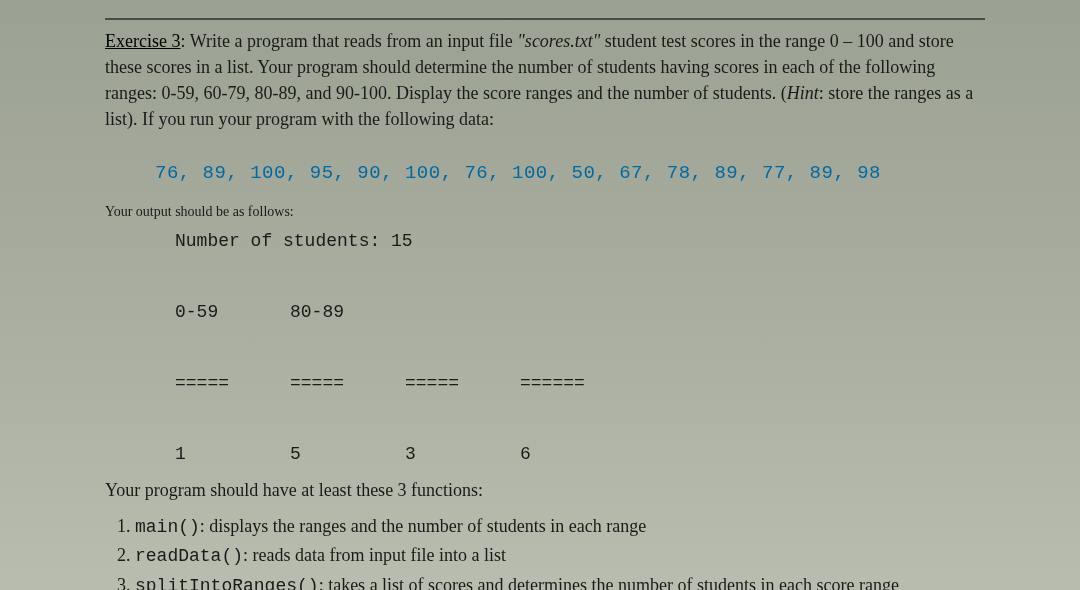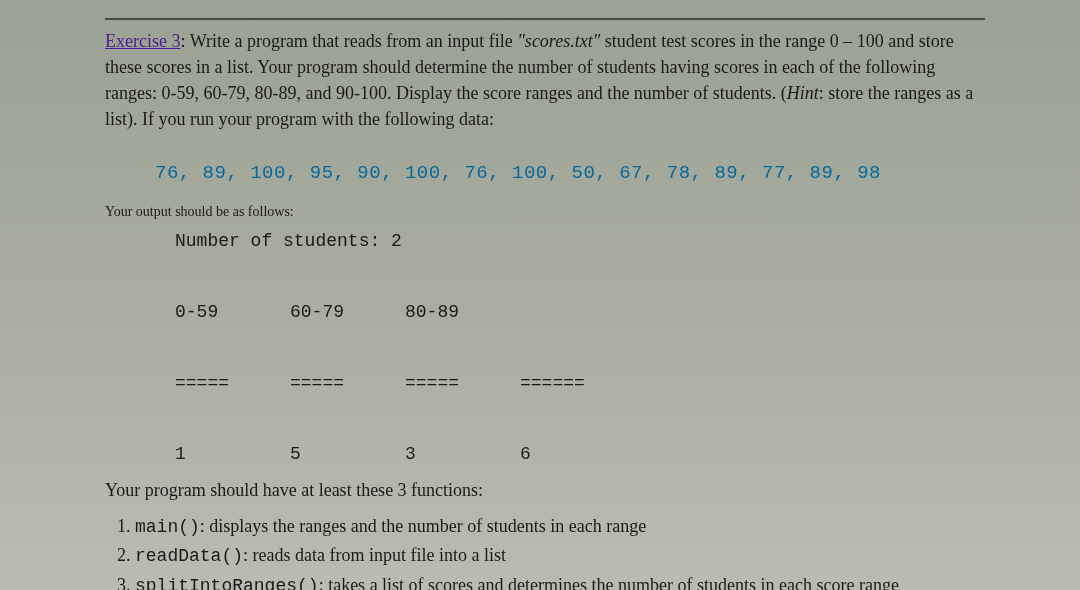--- a/index.html
+++ b/index.html
@@ -13,21 +13,21 @@
       color: #1a1a1a;
     }
     .page {
       padding: 18px 95px 10px 105px;
     }
     .top-line {
       border-top: 2px solid #4a4a4a;
       margin-bottom: 8px;
     }
     .exercise-title {
-      color: #4c1d95;
+      color: #000000;
       text-decoration: underline;
       font-weight: normal;
     }
     .problem-text {
       font-size: 18px;
       line-height: 1.45;
       color: #1a1a1a;
     }
     .italic {
       font-style: italic;
@@ -87,24 +87,23 @@
 
   <div class="problem-text">
     <span class="exercise-title">Exercise 3</span><span>: Write a program that reads from an input file </span><span class="quoted">"scores.txt"</span><span> student test scores in the range 0 – 100 and store these scores in a list. Your program should determine the number of students having scores in each of the following ranges: 0-59, 60-79, 80-89, and 90-100. Display the score ranges and the number of students. (</span><span class="italic">Hint</span><span>: store the ranges as a list). If you run your program with the following data:</span>
   </div>
 
   <div class="data-line">76, 89, 100, 95, 90, 100, 76, 100, 50, 67, 78, 89, 77, 89, 98</div>
 
   <div class="output-intro">Your output should be as follows:</div>
 
   <div class="output-block">
-    <div>Number of students: 2</div>
+    <div>Number of students: 15</div>
     <div class="output-row">
       <span class="col">0-59</span>
-      <span class="col">60-79</span>
       <span class="col">80-89</span>
     </div>
     <div class="output-row">
       <span class="col">=====</span>
       <span class="col">=====</span>
       <span class="col">=====</span>
       <span class="col-wide">======</span>
     </div>
     <div class="output-row">
       <span class="col">1</span>

